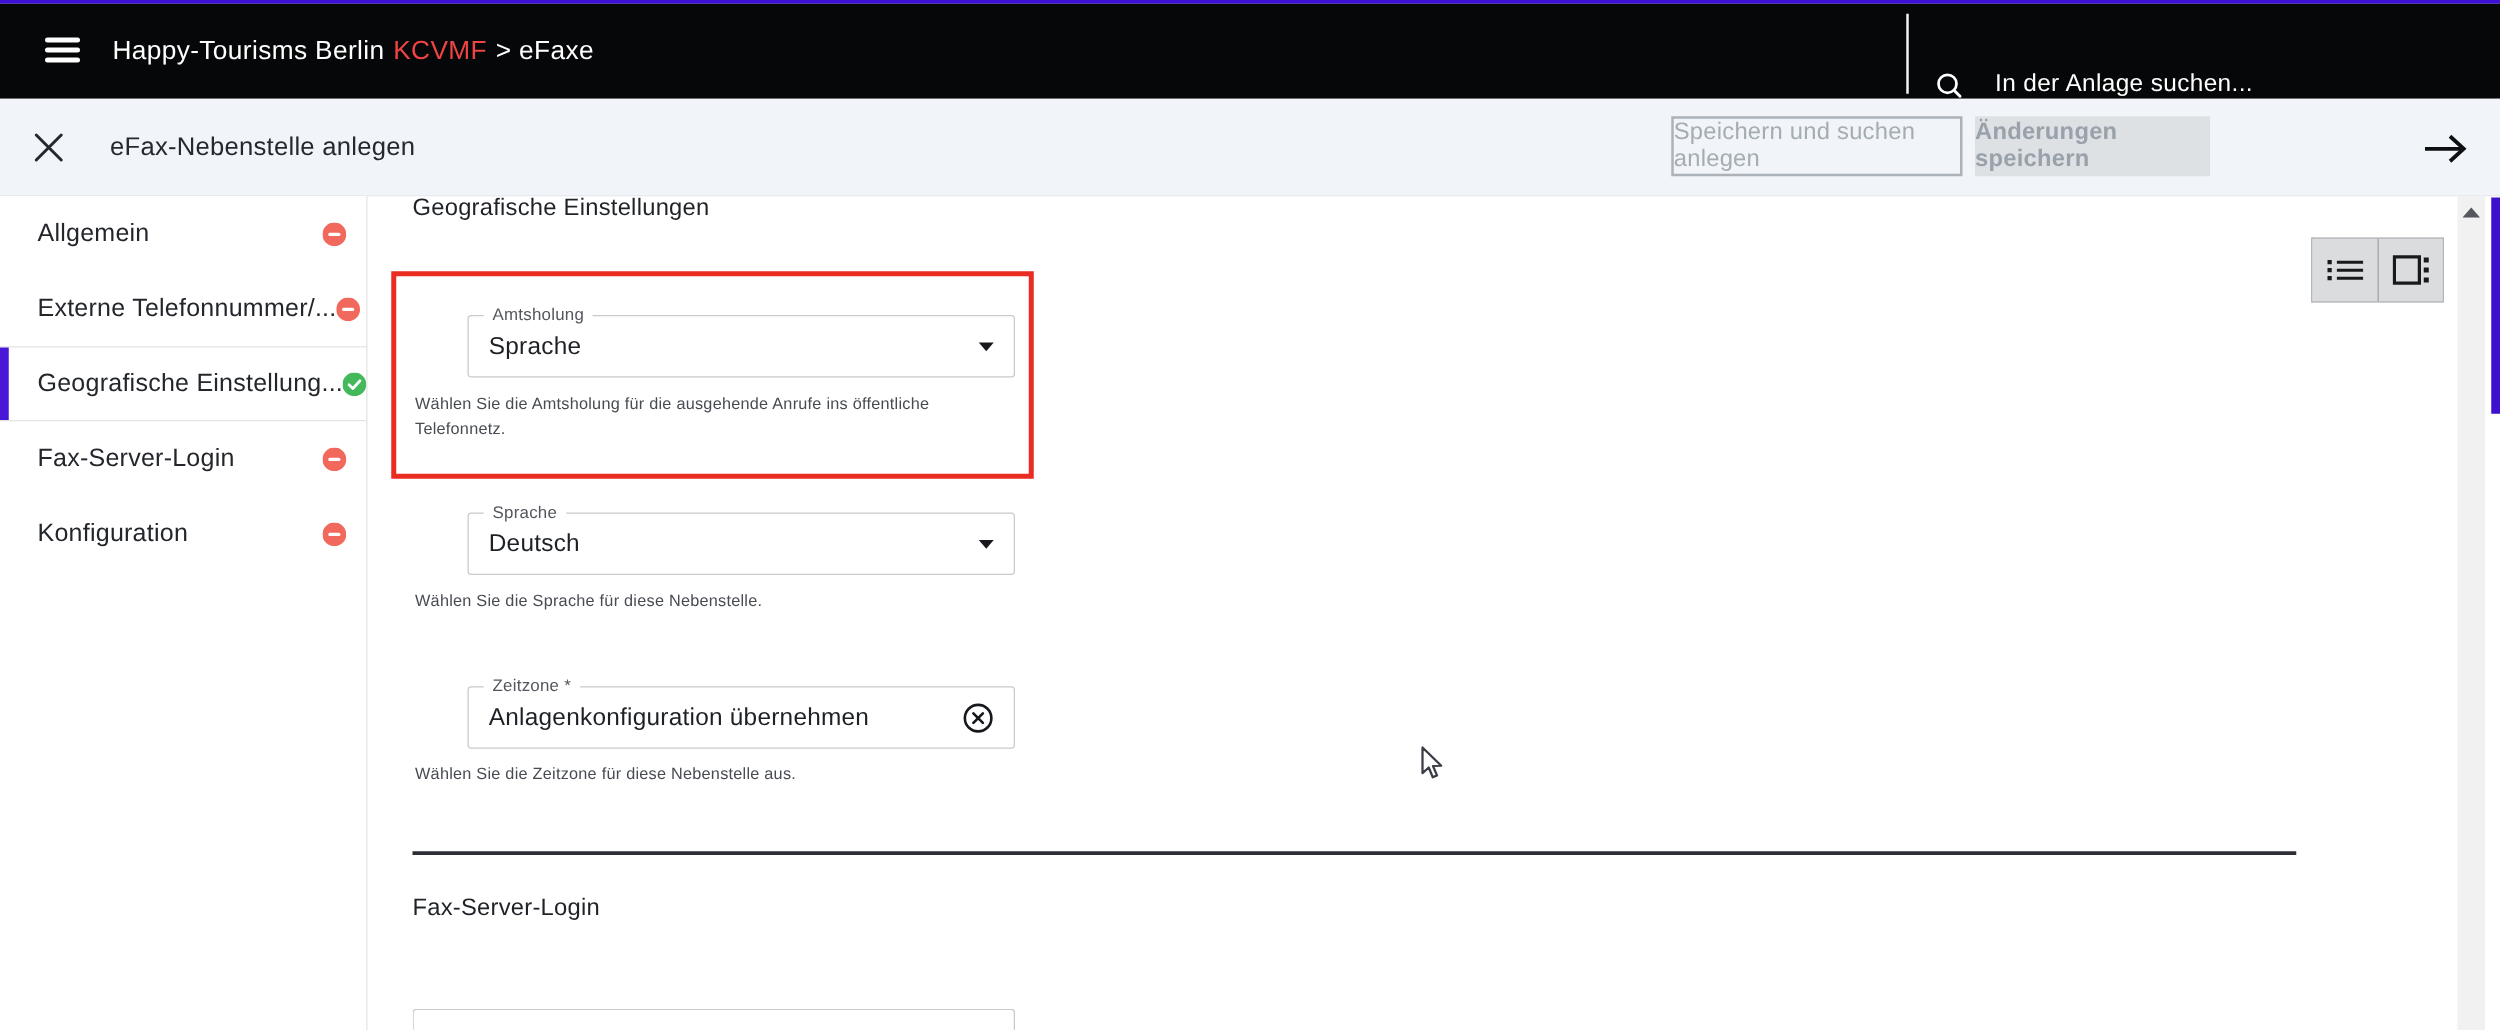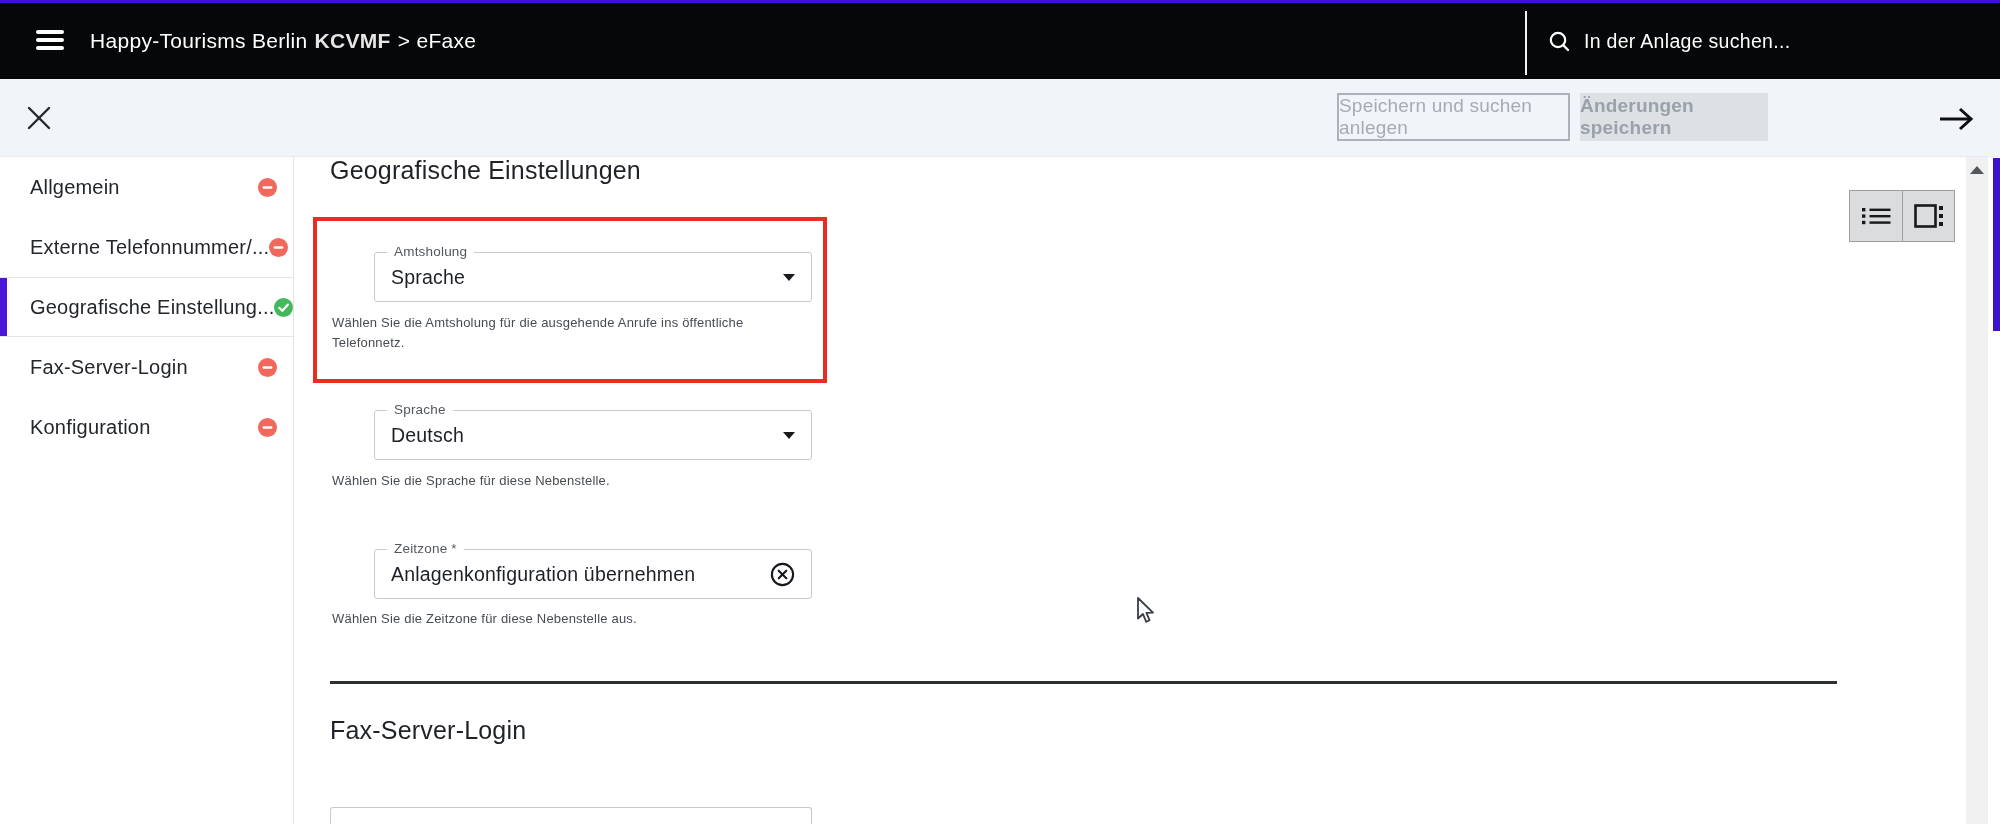--- a/index.html
+++ b/index.html
@@ -7,44 +7,44 @@
   .screen { position:absolute; top:0; left:0; width:2000px; height:824px; overflow:hidden; background:#fff; }
 
   
   .top-line { position:absolute; top:0; left:0; width:2000px; height:3px; background:#3f10d7; }
 
   
   .app-bar { position:absolute; top:3px; left:0; width:2000px; height:76px; background:#060708; }
   .hamburger { position:absolute; left:36px; top:27px; width:28px; height:21px; cursor:pointer; }
   .hamburger span { display:block; width:28px; height:3.6px; background:#fff; border-radius:2px; margin-bottom:4.6px; }
   .app-title { position:absolute; left:90px; top:0; height:76px; display:flex; align-items:center; font-size:21px; letter-spacing:.3px; color:#fff; white-space:nowrap; }
-  .app-title .tenant { color:#e5e5e5; margin:0 7px;font-weight:bold; }
+  .app-title .tenant { color:#ef4444; margin:0 7px; }
   .app-title .rest { color:#fff; }
   .bar-divider { position:absolute; left:1525px; top:8px; height:64px; width:2px; background:#f2f2f2; }
-  .search-wrap { position:absolute; left:1548px; top:0; height:76px; display:flex; align-items:center; gap:14px; color:#fff; }
+  .search-wrap { position:absolute; left:1548px; top:0; height:76px; display:flex; align-items:flex-end; gap:26px; color:#fff; }
   .search-wrap .txt { font-size:19.5px; letter-spacing:.3px; color:#fefefe; }
 
   
   .toolbar { position:absolute; top:79px; left:0; width:2000px; height:78px; background:#f1f4f8; border-bottom:1px solid #e7eaee; }
   .close-btn { position:absolute; left:26px; top:26px; width:26px; height:26px; cursor:pointer; }
   .toolbar-title { position:absolute; left:88px; top:0; height:78px; display:flex; align-items:center; font-size:20.5px; color:#25282e; letter-spacing:.2px; }
   .btn-outline { position:absolute; left:1337px; top:14px; width:233px; height:48px; border:2px solid #abb2ba; background:transparent; color:#a4acb4; font-size:19px; font-family:"Liberation Sans",sans-serif; display:flex; align-items:center; justify-content:center; letter-spacing:.2px; }
   .btn-filled { position:absolute; left:1580px; top:14px; width:188px; height:48px; border:none; background:#dee1e4; color:#99a1ab; font-size:19px; font-weight:bold; font-family:"Liberation Sans",sans-serif; display:flex; align-items:center; justify-content:center; letter-spacing:.2px; }
   .fwd-arrow { position:absolute; left:1938px; top:27px; width:38px; height:26px; cursor:pointer; }
 
   
   .sidebar { position:absolute; top:157px; left:0; width:294px; height:667px; background:#fff; border-right:1px solid #e3e3e4; }
   .side-item { position:relative; height:60px; display:flex; align-items:center; justify-content:space-between; padding:0 16px 0 30px; cursor:pointer; }
   .side-item .lbl { font-size:20px; color:#23262b; letter-spacing:.2px; white-space:nowrap; }
   .side-item.active { border-top:1px solid #e4e4e5; border-bottom:1px solid #e4e4e5; }
   .side-item.active::before { content:""; position:absolute; left:0; top:0; bottom:0; width:7px; background:#4a17d8; }
   .status-ic { width:19px; height:19px; flex:0 0 19px; }
 
   
-  .h-section { position:absolute; font-size:25px; color:#1f2227; font-weight:400; letter-spacing:.2px; }
+  .h-section { position:absolute; font-size:19px; color:#1f2227; font-weight:400; letter-spacing:.2px; }
   .h-geo { left:330px; top:156px; }
   .h-fax { left:330px; top:716px; }
 
   .annotation-box { position:absolute; left:313px; top:217px; width:514px; height:166px; border:4px solid #ea2d23; pointer-events:none; }
 
   .field { position:absolute; left:330px; width:482px;padding-left:44px; }
   .field-box { position:relative; height:50px; border:1px solid #c7cace; border-radius:3px; background:#fff; display:flex; align-items:center; justify-content:space-between; padding:0 16px; cursor:pointer; }
   .float-lbl { position:absolute; top:-9px; left:12px; background:#fff; padding:0 7px; font-size:13.5px; color:#53575d; letter-spacing:.2px; }
   .field-val { font-size:19.5px; color:#1d2025; letter-spacing:.2px; white-space:nowrap; }
   .caret { width:0; height:0; border-left:6.5px solid transparent; border-right:6.5px solid transparent; border-top:7.5px solid #17191d; }
@@ -101,20 +101,21 @@
       </svg>
       <span class="txt">In der Anlage suchen...</span>
     </div>
   </div>
 
   <div class="toolbar">
     <svg class="close-btn" viewBox="0 0 26 26">
       <line x1="3" y1="3" x2="23" y2="23" stroke="#26292f" stroke-width="2.4" stroke-linecap="round"></line>
       <line x1="23" y1="3" x2="3" y2="23" stroke="#26292f" stroke-width="2.4" stroke-linecap="round"></line>
     </svg>
+    <div class="toolbar-title">eFax-Nebenstelle anlegen</div>
     <div class="btn-outline">Speichern und suchen anlegen</div>
     <div class="btn-filled">Änderungen speichern</div>
     <svg class="fwd-arrow" viewBox="0 0 38 26">
       <line x1="2" y1="13" x2="32" y2="13" stroke="#0d0f12" stroke-width="3"></line>
       <polyline points="22,3 33,13 22,23" fill="none" stroke="#0d0f12" stroke-width="3" stroke-linejoin="miter"></polyline>
     </svg>
   </div>
 
   <div class="sidebar">
     <div class="side-item">

